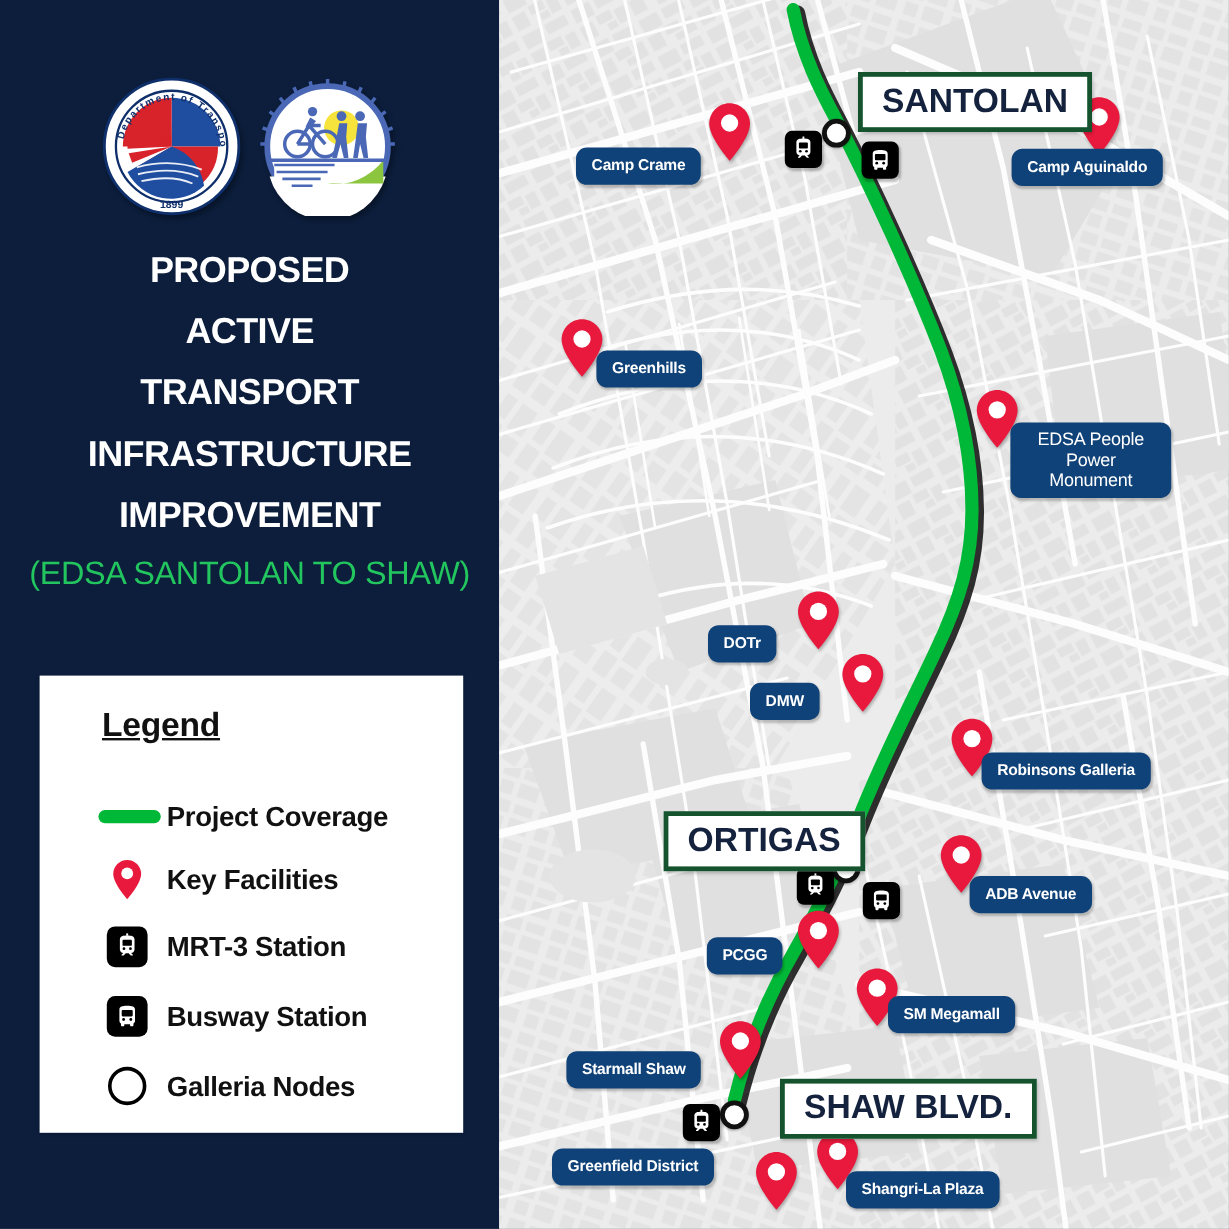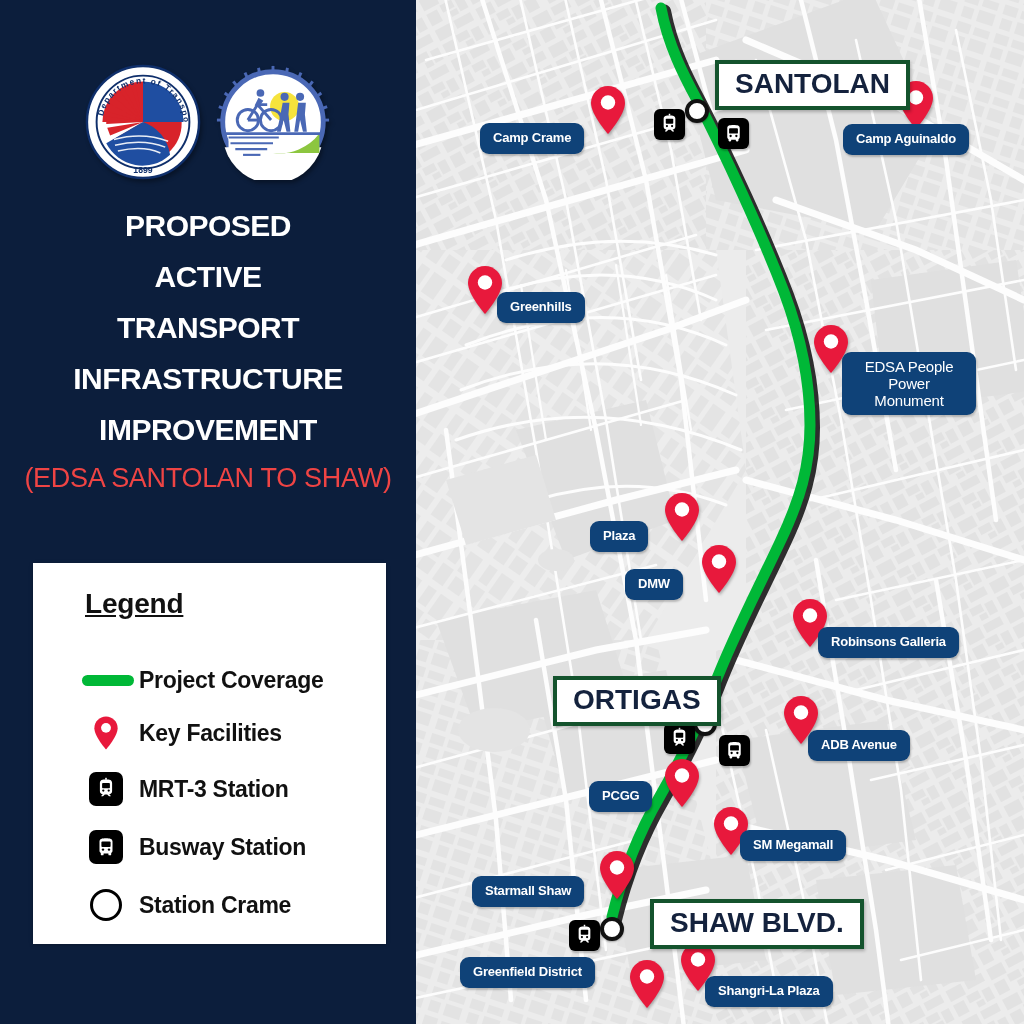--- a/index.html
+++ b/index.html
@@ -21,21 +21,21 @@
   .logo{width:116px;height:116px;border-radius:50%;position:relative;
         filter:drop-shadow(2px 3px 2px rgba(0,0,0,.35));}
 
   #title-block{position:absolute;left:0;top:200px;width:416px;text-align:center;}
   .title-line{
     color:#ffffff;font-weight:bold;letter-spacing:-0.5px;
     font-size:30px;line-height:51px;font-family:"Liberation Sans",sans-serif;
     white-space:nowrap;
   }
   #subtitle{
-    color:#ef4444;font-weight:normal;font-size:27px;line-height:34px;
+    color:#22c55e;font-weight:normal;font-size:27px;line-height:34px;
     margin-top:6px;letter-spacing:-0.3px;white-space:nowrap;
   }
 
   
   #legend{
     position:absolute;left:33px;top:563px;width:353px;height:381px;
     background:#ffffff;box-shadow:0 1px 4px rgba(0,0,0,.25);
   }
   #legend-title{
     position:absolute;left:52px;top:25px;
@@ -246,21 +246,21 @@
             </svg>
           </span>
         </span>
         <span class="legend-label">Busway Station</span>
       </div>
 
       <div class="legend-row" style="top:319px">
         <span class="legend-icon">
           <span class="lg-circ"></span>
         </span>
-        <span class="legend-label">Station Crame</span>
+        <span class="legend-label">Galleria Nodes</span>
       </div>
     </div>
   </div>
 
   <div id="map">
 
     <svg class="basemap" viewBox="0 0 608 1024">
       <defs>
         <pattern id="blockPat" width="46" height="34" patternUnits="userSpaceOnUse" patternTransform="rotate(-28)">
           <rect width="46" height="34" fill="#ececec"></rect>
@@ -522,21 +522,21 @@
     </div>
 
     <div class="station-box" style="left:299px;top:60px">SANTOLAN</div>
     <div class="station-box" style="left:137px;top:676px">ORTIGAS</div>
     <div class="station-box" style="left:234px;top:899px">SHAW BLVD.</div>
 
     <div class="pill" style="left:64px;top:123px">Camp Crame</div>
     <div class="pill" style="left:427px;top:124px">Camp Aguinaldo</div>
     <div class="pill" style="left:81px;top:292px">Greenhills</div>
     <div class="pill two-line" style="left:426px;top:352px;width:112px">EDSA People Power Monument</div>
-    <div class="pill" style="left:174px;top:521px">Plaza</div>
+    <div class="pill" style="left:174px;top:521px">DOTr</div>
     <div class="pill" style="left:209px;top:569px">DMW</div>
     <div class="pill" style="left:402px;top:627px">Robinsons Galleria</div>
     <div class="pill" style="left:392px;top:730px">ADB Avenue</div>
     <div class="pill" style="left:173px;top:781px">PCGG</div>
     <div class="pill" style="left:324px;top:830px">SM Megamall</div>
     <div class="pill" style="left:56px;top:876px">Starmall Shaw</div>
     <div class="pill" style="left:44px;top:957px">Greenfield District</div>
     <div class="pill" style="left:289px;top:976px">Shangri-La Plaza</div>
 
   </div>

